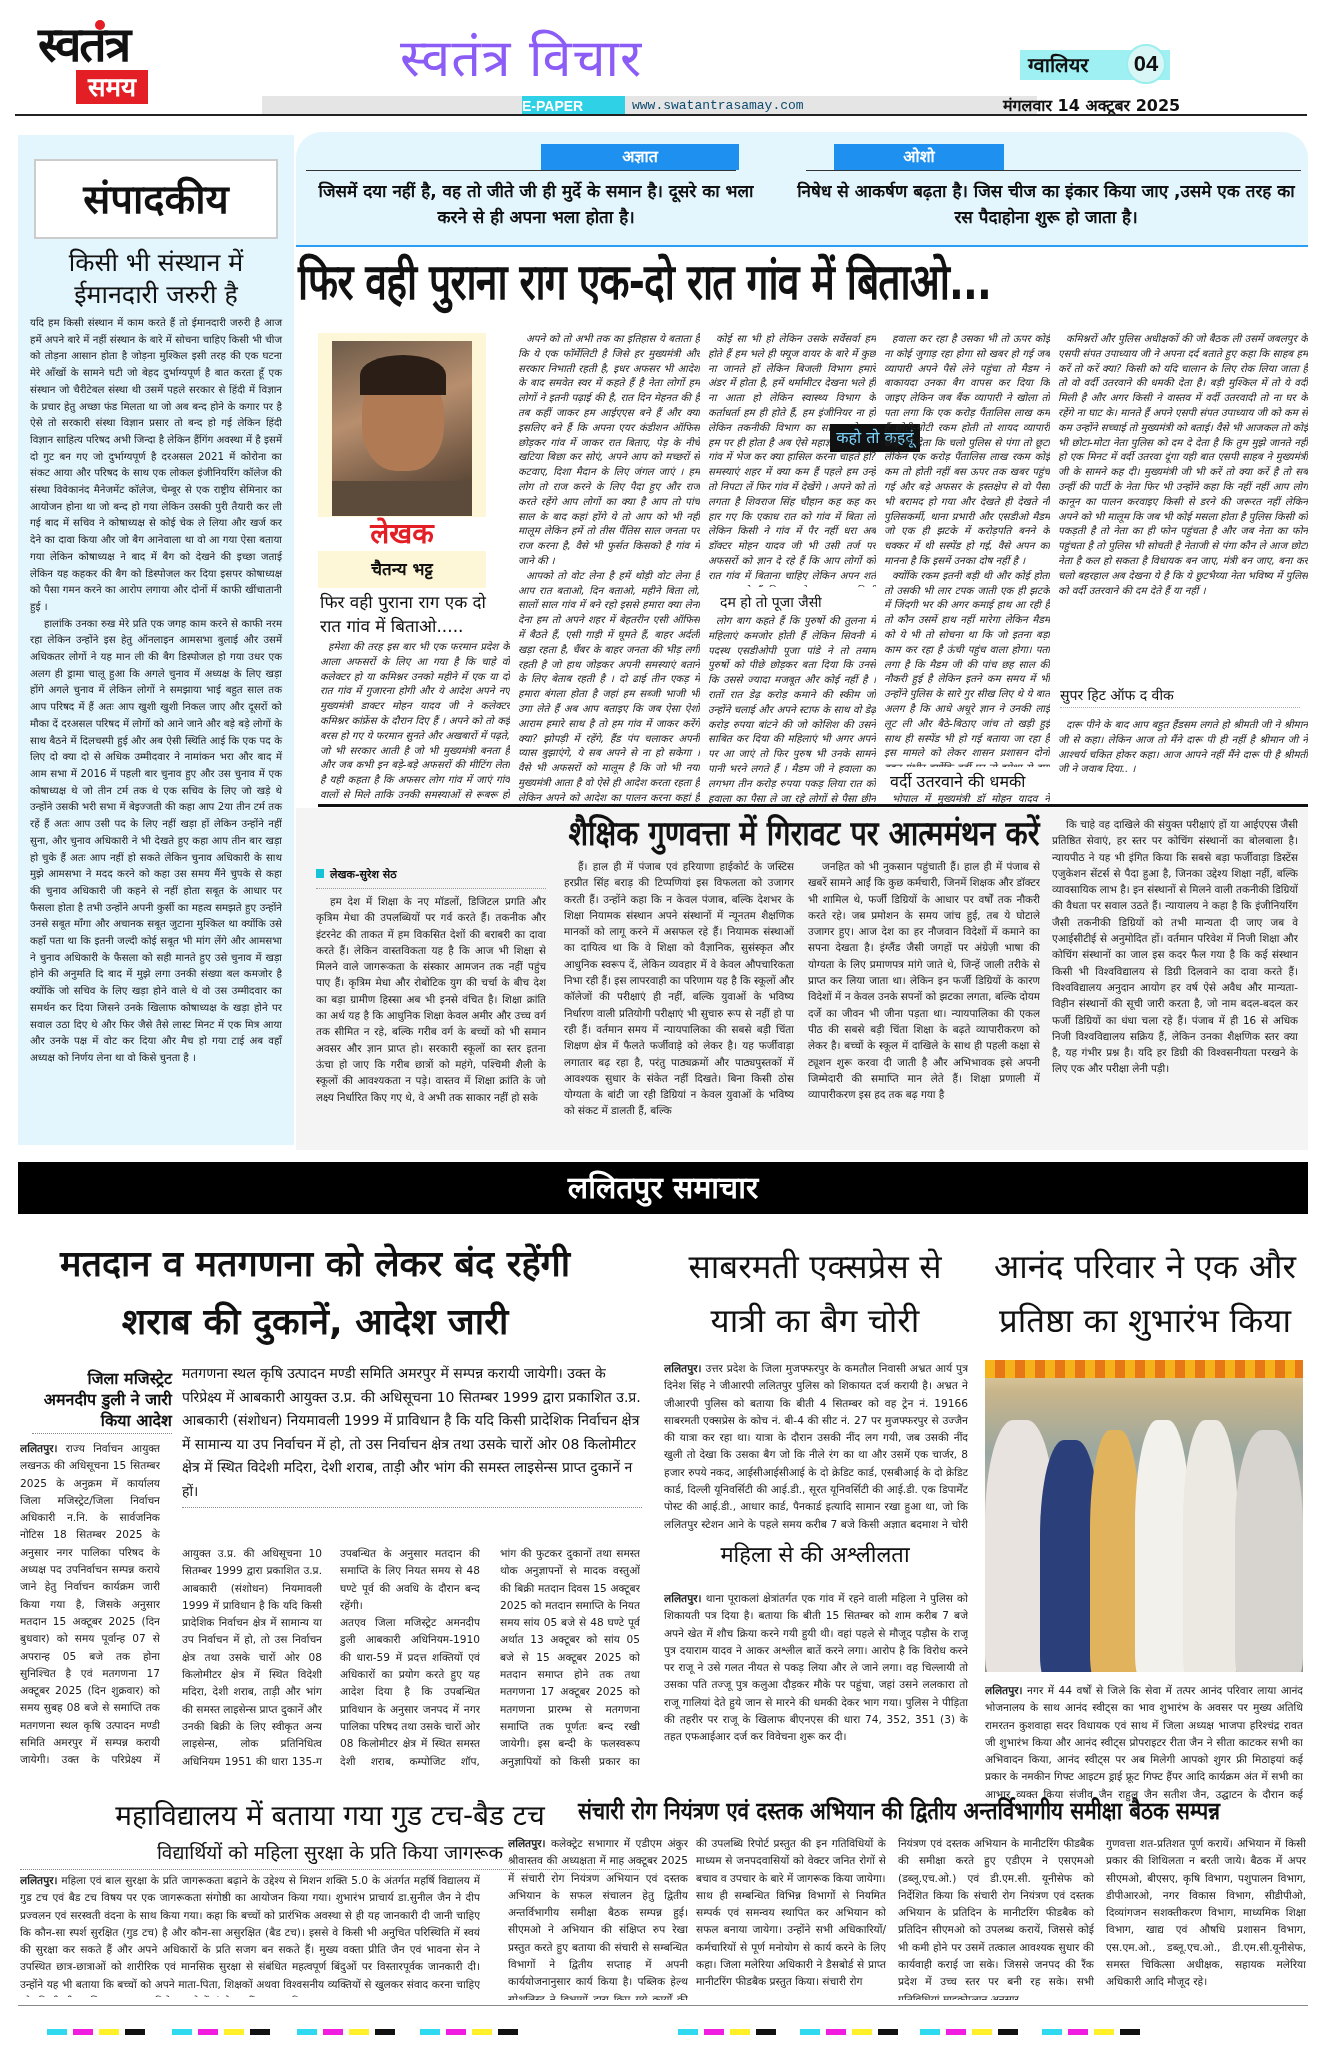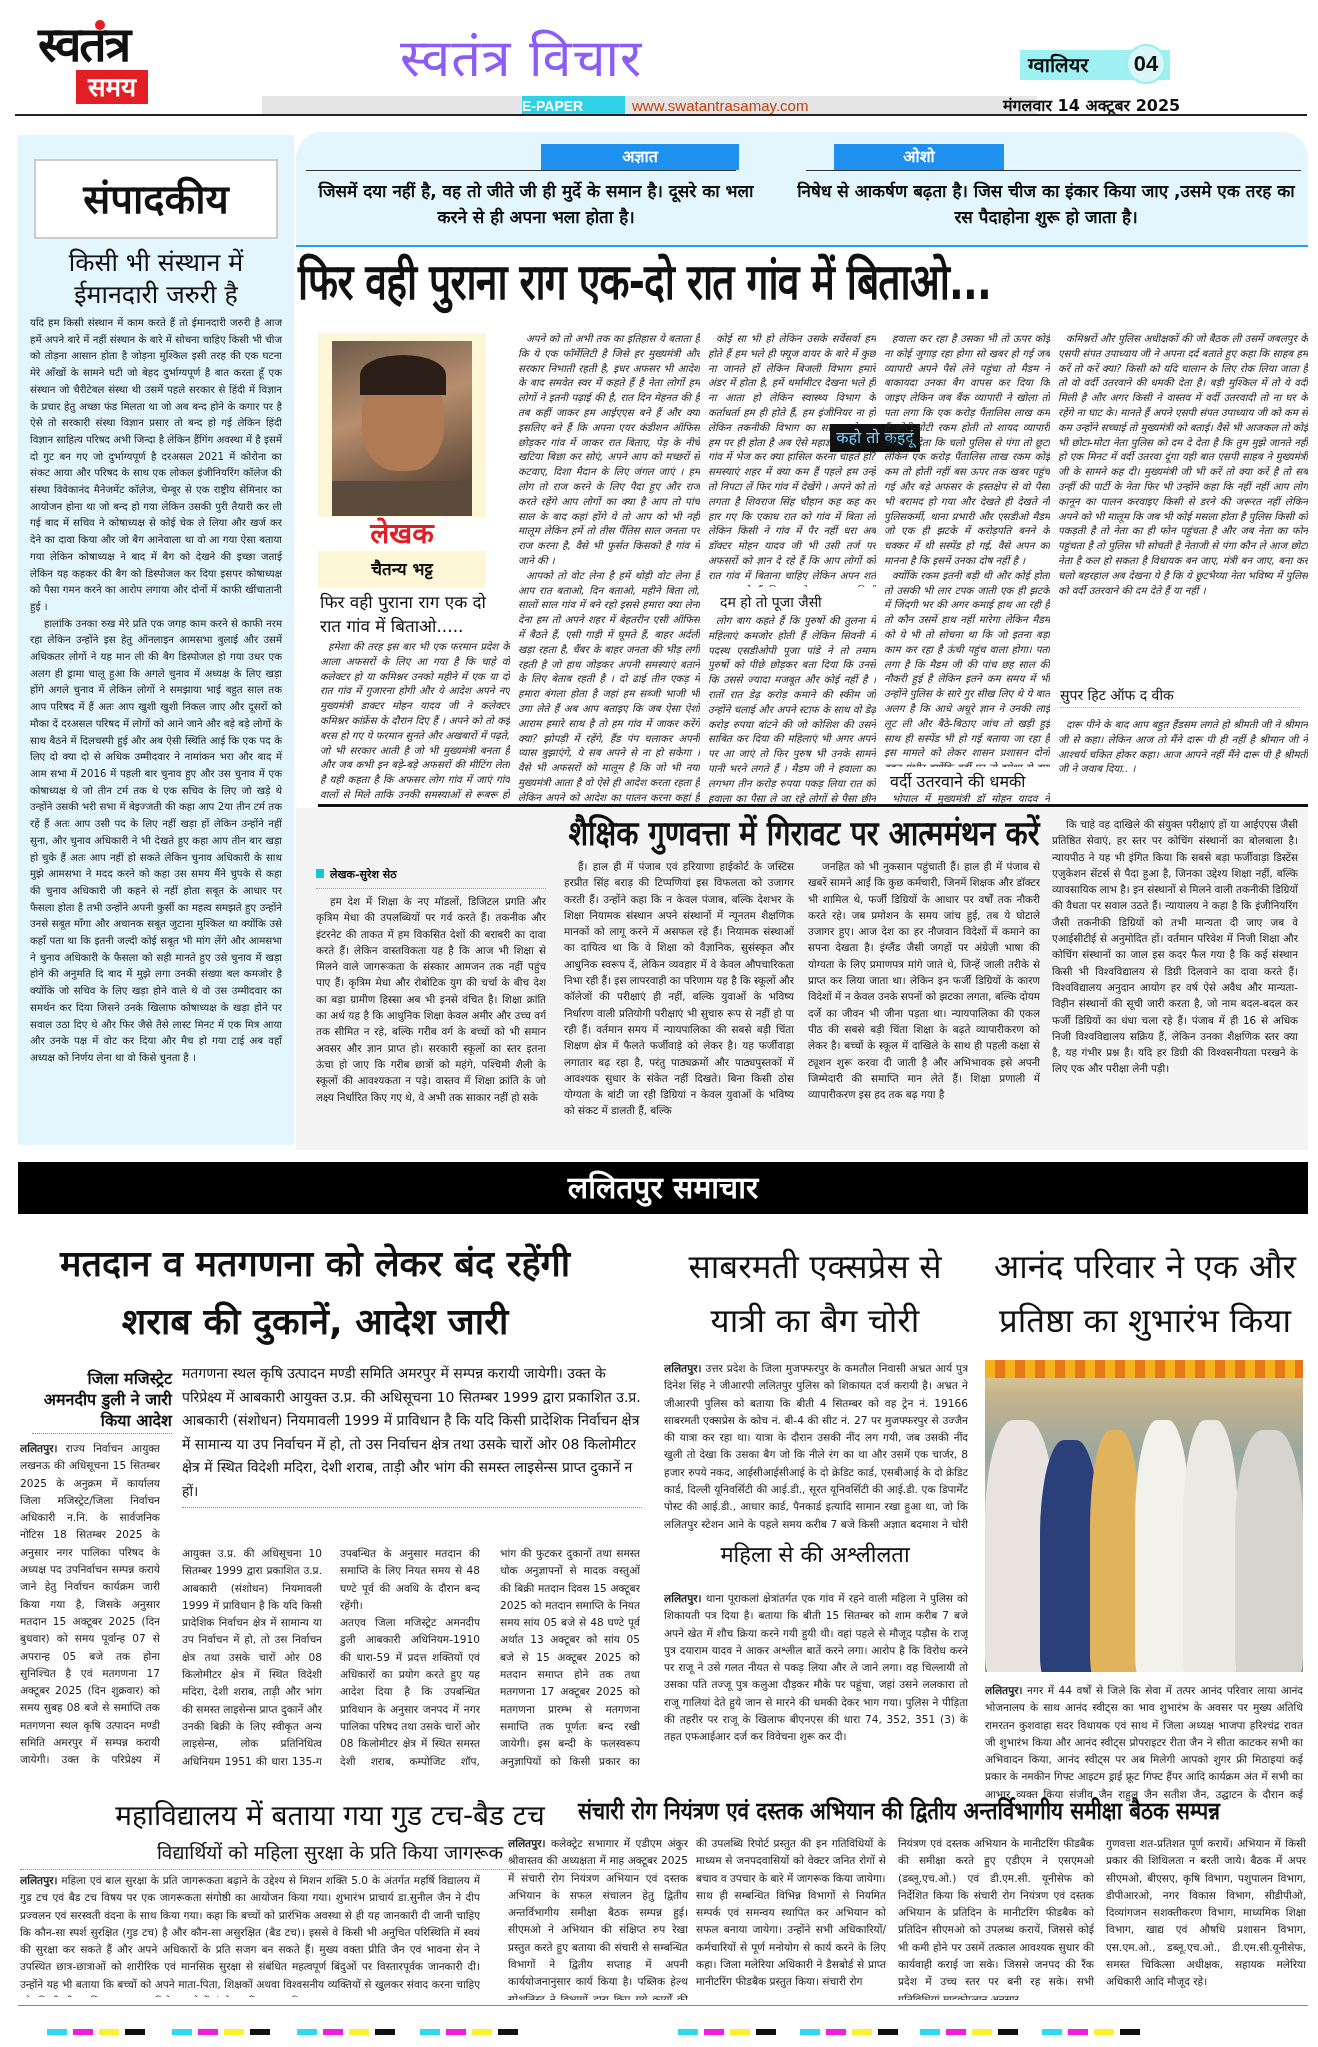--- a/index.html
+++ b/index.html
@@ -8,21 +8,21 @@
 .abs{position:absolute}
 p{text-align:justify}
 
 #logo{left:38px;top:18px;width:130px;height:96px}
 #logo .l1{font-size:48px;font-weight:bold;line-height:52px;color:#111;font-family:"DejaVu Sans",sans-serif;letter-spacing:-2px}
 #logo .dot{position:absolute;left:57px;top:2px;width:10px;height:10px;border-radius:50%;background:#e31e24}
 #logo .l2{display:inline-block;margin-left:38px;background:#e31e24;color:#fff;font-weight:bold;font-size:26px;padding:0 12px;line-height:34px}
 #mast-title{left:400px;top:20px;font-size:52px;color:#8b5cf6;font-family:"DejaVu Sans",sans-serif;letter-spacing:1px}
 #mast-bar{left:262px;top:96px;width:775px;height:20px;background:#e5e5e5}
 #epaper{left:522px;top:96px;width:103px;height:20px;background:#2fd1e6;color:#fff;font-size:14px;font-weight:bold;text-align:left;line-height:20px;font-family:"Liberation Sans",sans-serif}
-#site{left:632px;top:96px;font-size:15px;line-height:20px;color:#c2410c;font-family:Liberation Sans, sans-serif}
+#site{left:632px;top:96px;font-size:13px;line-height:20px;color:#0c4a6e;font-family:Liberation Mono, monospace}
 #city{left:1020px;top:50px;width:150px;height:30px;background:#9ff0f2;font-size:20px;font-weight:bold;padding-left:8px;line-height:30px}
 #pagenum{left:1126px;top:44px;width:40px;height:40px;border-radius:50%;background:#d9f6f7;border:2px solid #9ee;font-size:22px;font-weight:bold;text-align:center;line-height:36px;font-family:"Liberation Sans",sans-serif}
 #date{left:1003px;top:94px;font-size:16px;font-weight:bold}
 #mast-rule{left:15px;top:114px;width:1292px;height:2px;background:#222}
 
 #quotes{left:296px;top:132px;width:1012px;height:115px;background:#e3f5fd;border-radius:26px 26px 0 0;border-bottom:2px solid #2a9df4}
 .qhead{position:absolute;top:12px;height:26px;background:#1e90f0;color:#fff;font-weight:bold;font-size:16px;text-align:center;line-height:26px}
 .qrule{position:absolute;top:38px;height:1px;background:#333}
 .qtext{position:absolute;top:46px;font-size:17px;text-align:center;line-height:26px;font-weight:bold}
 

